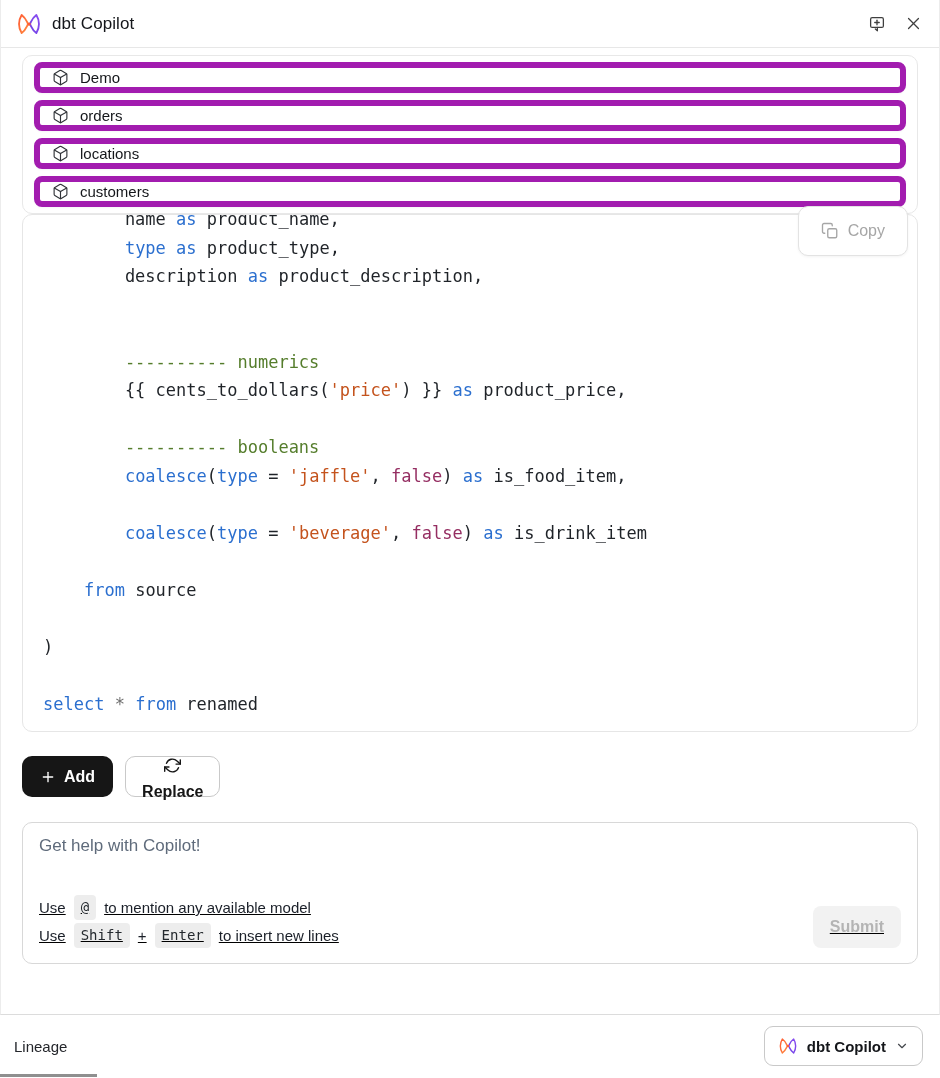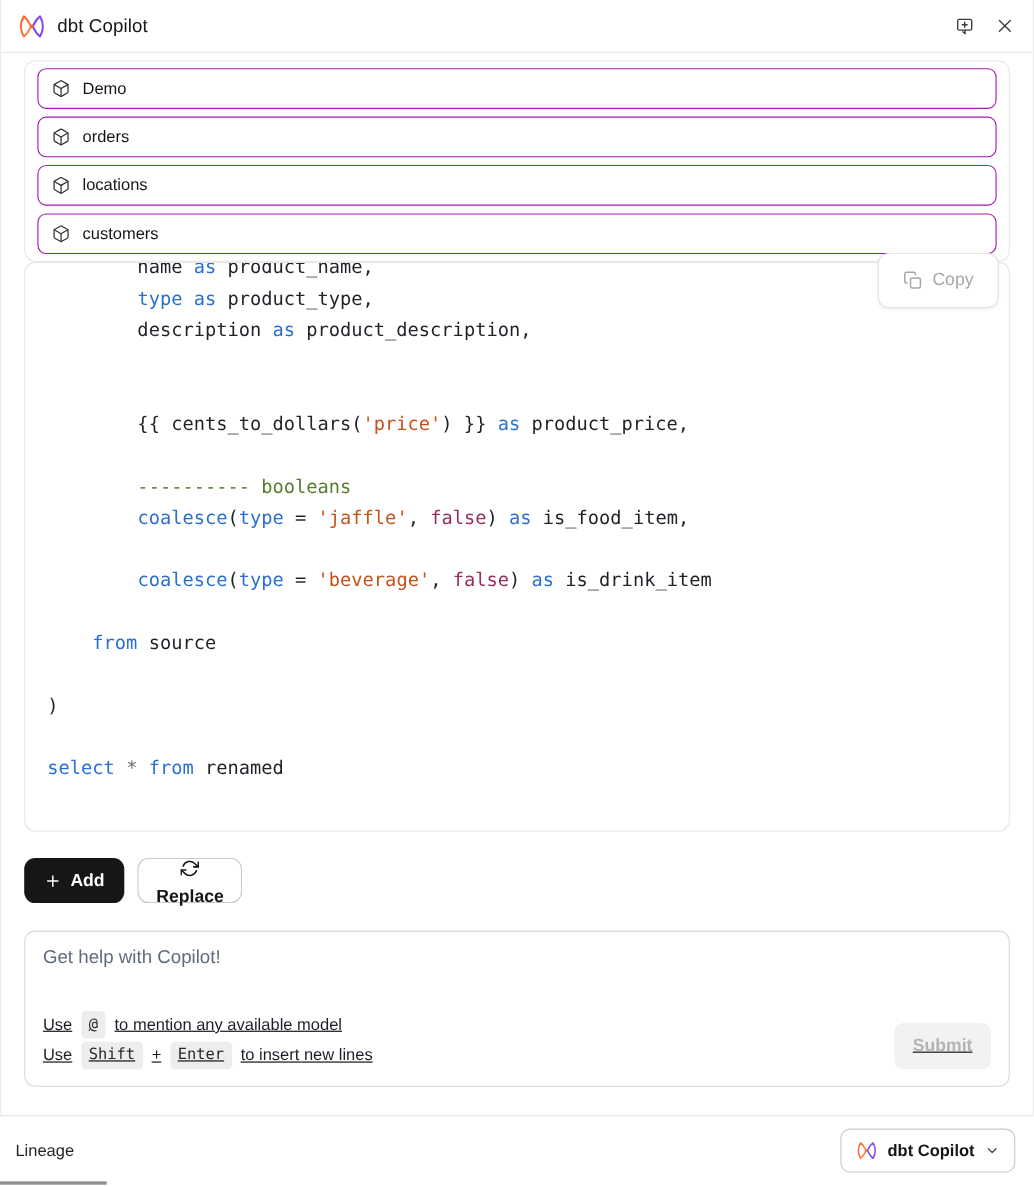--- a/index.html
+++ b/index.html
@@ -30,21 +30,21 @@
   .panel-body { flex: 1; padding: 7px 21px 0 21px; }
 
   
   .models-box {
     border: 1px solid #e8e8e8; border-radius: 10px;
     padding: 6px 11px;
     display: flex; flex-direction: column; gap: 7px;
     background: #fff;
   }
   .model-chip {
-    height: 37px; border: 1px solid #a21caf; border-radius: 8px;
+    height: 31px; border: 6px solid #a21caf; border-radius: 8px;
     background: #fff; box-shadow: 0 1px 2px rgba(16,24,40,.04);
     display: flex; align-items: center; gap: 11px; padding: 0 12px;
     cursor: pointer;
   }
   .model-chip .chip-label { font-size: 15px; color: #14161a; }
 
   
   .code-wrap { position: relative; }
   .code-card {
     height: 518px; border: 1px solid #e6e6e6; border-radius: 10px;
@@ -224,20 +224,21 @@
     </div>
 
     <div class="code-wrap">
       <div class="code-card">
         <div class="code-scroll">
             <div class="code-line"><span class="tok-p">        name </span><span class="tok-k">as</span><span class="tok-p"> product_name,</span></div>
             <div class="code-line"><span class="tok-p">        </span><span class="tok-k">type</span><span class="tok-p"> </span><span class="tok-k">as</span><span class="tok-p"> product_type,</span></div>
             <div class="code-line"><span class="tok-p">        description </span><span class="tok-k">as</span><span class="tok-p"> product_description,</span></div>
             <div class="code-line"></div>
             <div class="code-line"></div>
+            <div class="code-line"><span class="tok-c">        ---------- numerics</span></div>
             <div class="code-line"><span class="tok-p">        {{ cents_to_dollars(</span><span class="tok-s">'price'</span><span class="tok-p">) }} </span><span class="tok-k">as</span><span class="tok-p"> product_price,</span></div>
             <div class="code-line"></div>
             <div class="code-line"><span class="tok-c">        ---------- booleans</span></div>
             <div class="code-line"><span class="tok-p">        </span><span class="tok-k">coalesce</span><span class="tok-p">(</span><span class="tok-k">type</span><span class="tok-p"> = </span><span class="tok-s">'jaffle'</span><span class="tok-p">, </span><span class="tok-b">false</span><span class="tok-p">) </span><span class="tok-k">as</span><span class="tok-p"> is_food_item,</span></div>
             <div class="code-line"></div>
             <div class="code-line"><span class="tok-p">        </span><span class="tok-k">coalesce</span><span class="tok-p">(</span><span class="tok-k">type</span><span class="tok-p"> = </span><span class="tok-s">'beverage'</span><span class="tok-p">, </span><span class="tok-b">false</span><span class="tok-p">) </span><span class="tok-k">as</span><span class="tok-p"> is_drink_item</span></div>
             <div class="code-line"></div>
             <div class="code-line"><span class="tok-p">    </span><span class="tok-k">from</span><span class="tok-p"> source</span></div>
             <div class="code-line"></div>
             <div class="code-line"><span class="tok-p">)</span></div>

